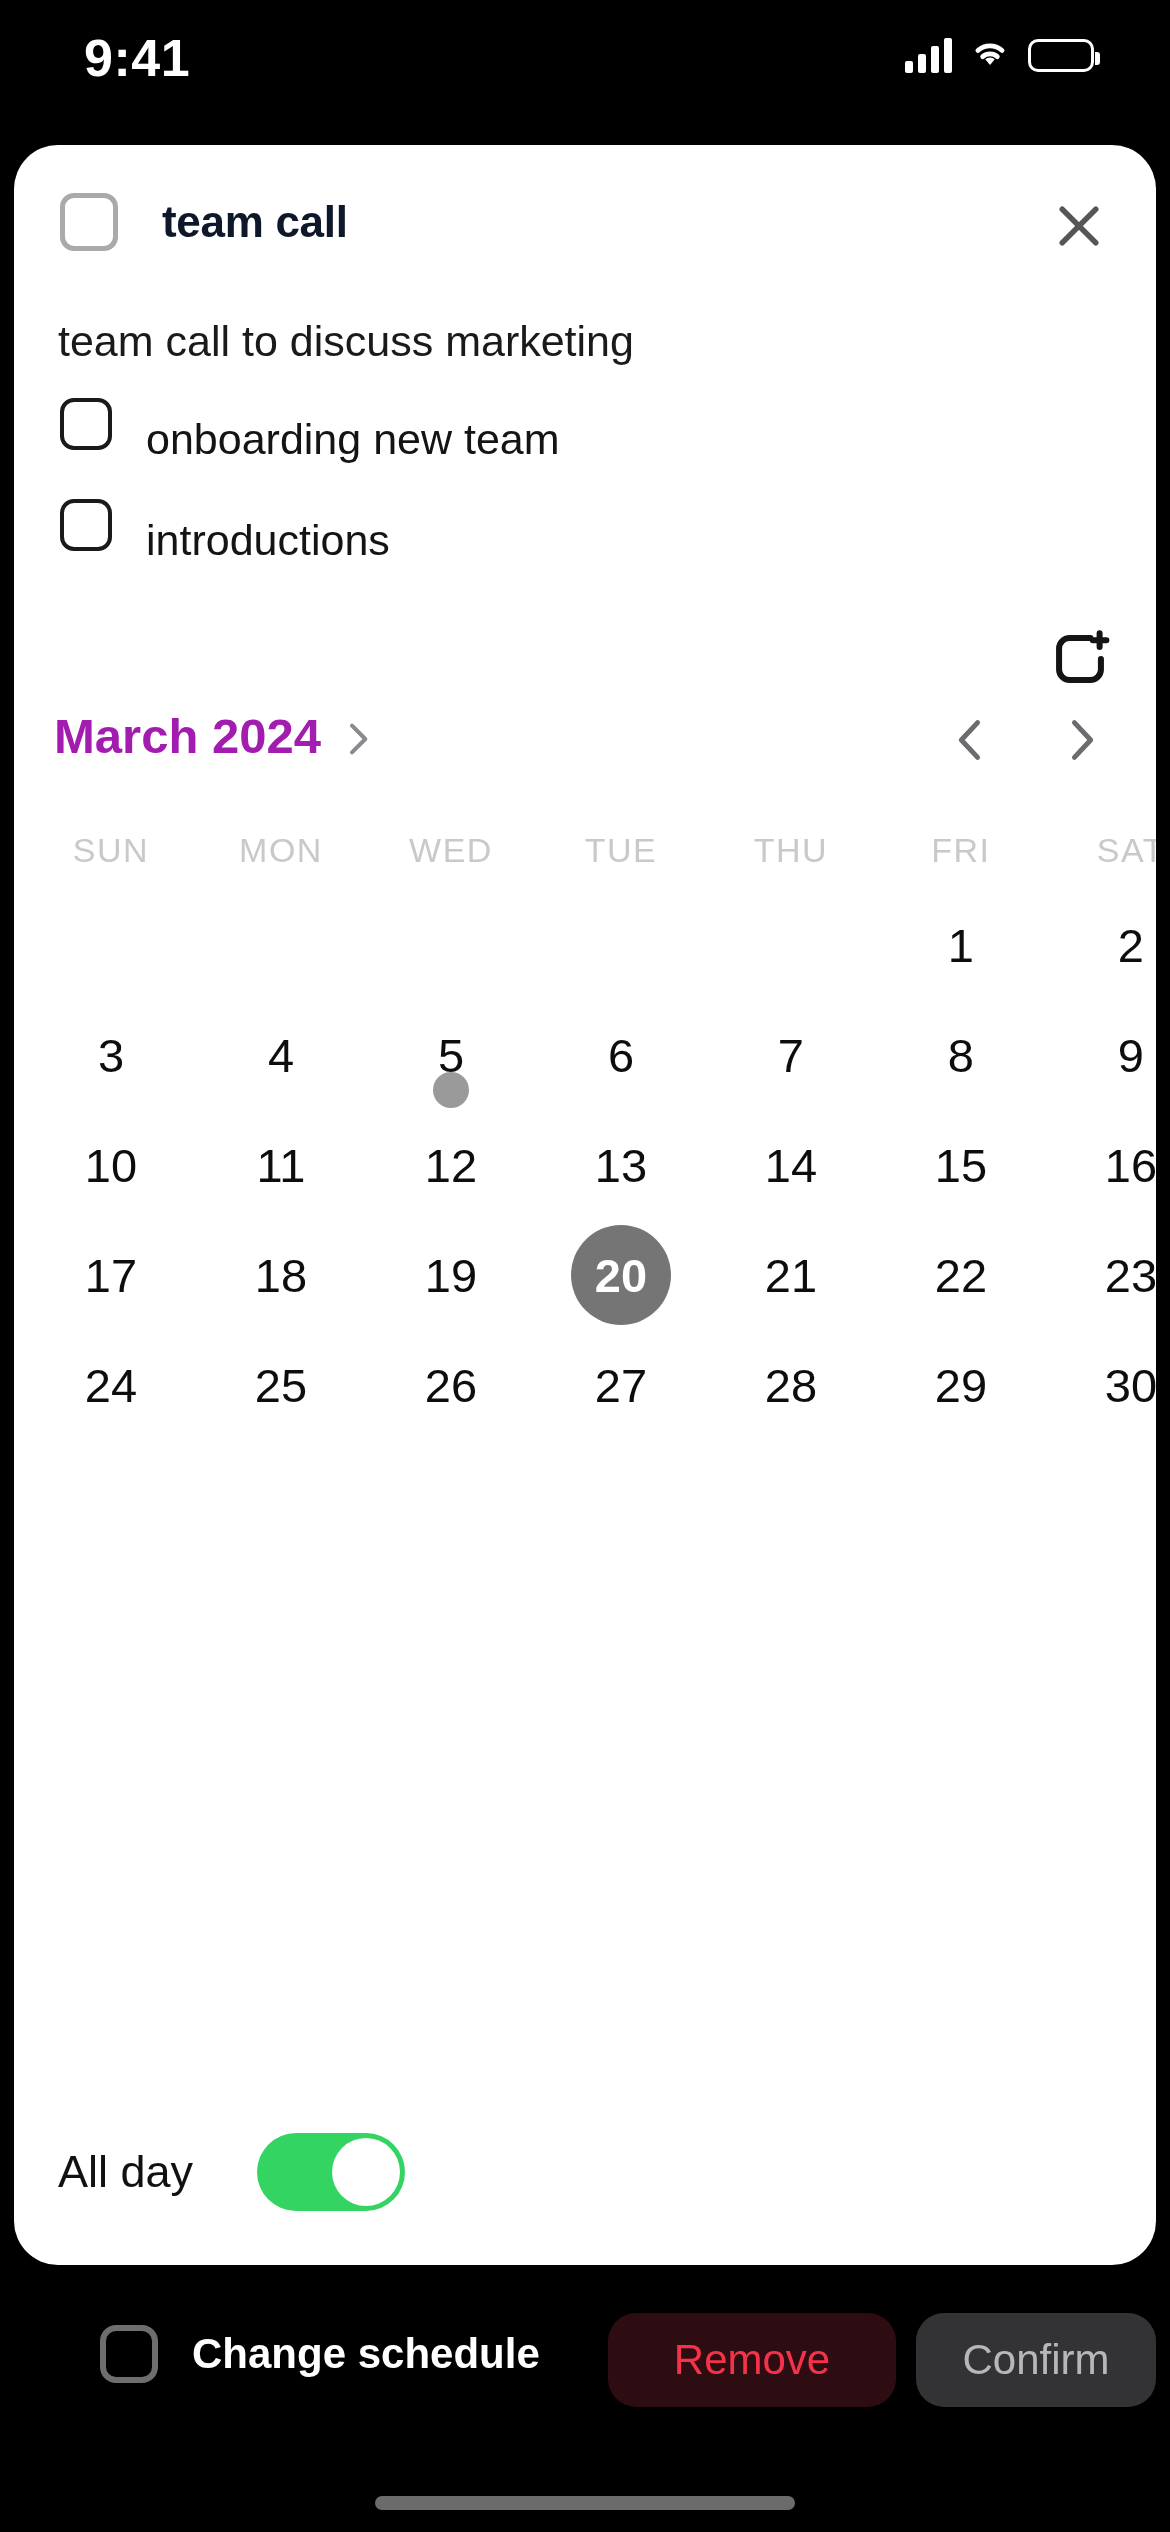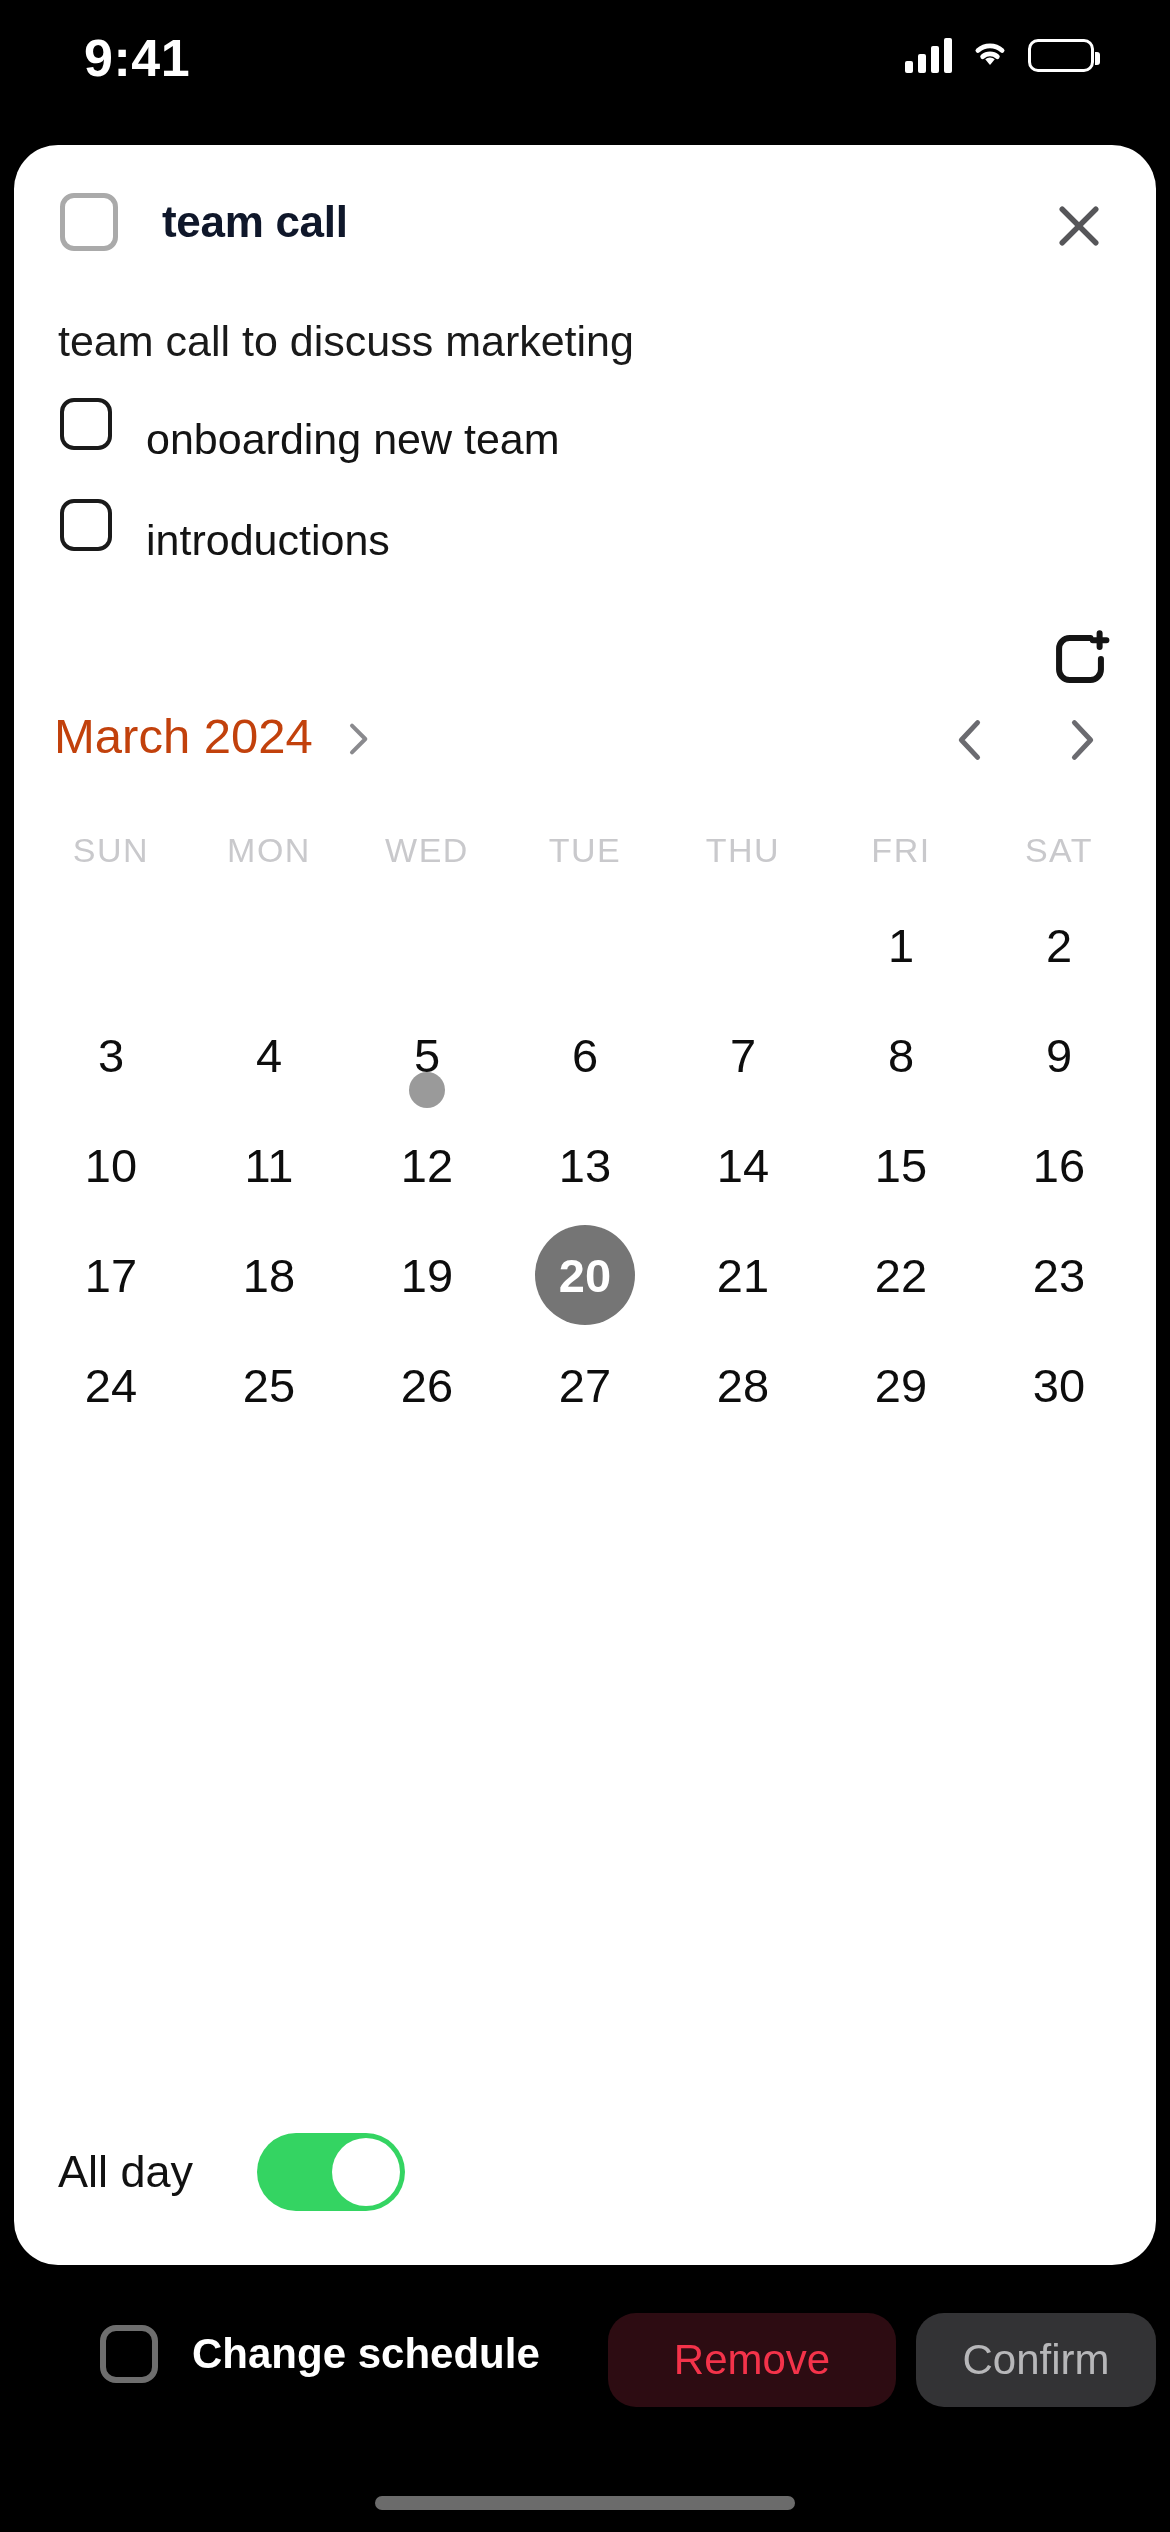--- a/index.html
+++ b/index.html
@@ -71,29 +71,29 @@
 
   
   .repeat-btn { position:absolute; right:42px; top:480px; width:68px; height:68px; }
 
   
   .month-row {
     position:absolute; left:0; top:555px; width:100%; height:90px;
   }
   .month-label {
     position:absolute; left:40px; top:8px;
-    font-size:49px; font-weight:400; color:#c2410c;
+    font-size:49px; font-weight:700; color:#a21caf;
   }
   .month-chevron { position:absolute; left:calc(40px + var(--mw,300px)); top:14px; width:40px; height:50px; }
   .nav-prev { position:absolute; right:160px; top:8px; width:52px; height:64px; }
   .nav-next { position:absolute; right:48px; top:8px; width:52px; height:64px; }
 
   
   .cal { position:absolute; left:18px; top:665px; width:1106px; }
-  .cal-row { display:flex; width:100%; }
+  .cal-row { display:flex; width:100%;gap:12px; }
   .cal-cell {
     flex:1 0 14.2857%; height:110px;
     display:flex; align-items:center; justify-content:center;
     position:relative;
   }
   .dow { font-size:34px; color:#c9c9cc; letter-spacing:1.5px; font-weight:400; height:80px; }
   .daynum { font-size:47px; color:#0d0d0d; }
   .cal-cell.selected .daynum {
     color:#fff; font-weight:700;
     width:100px; height:100px; border-radius:50%;

